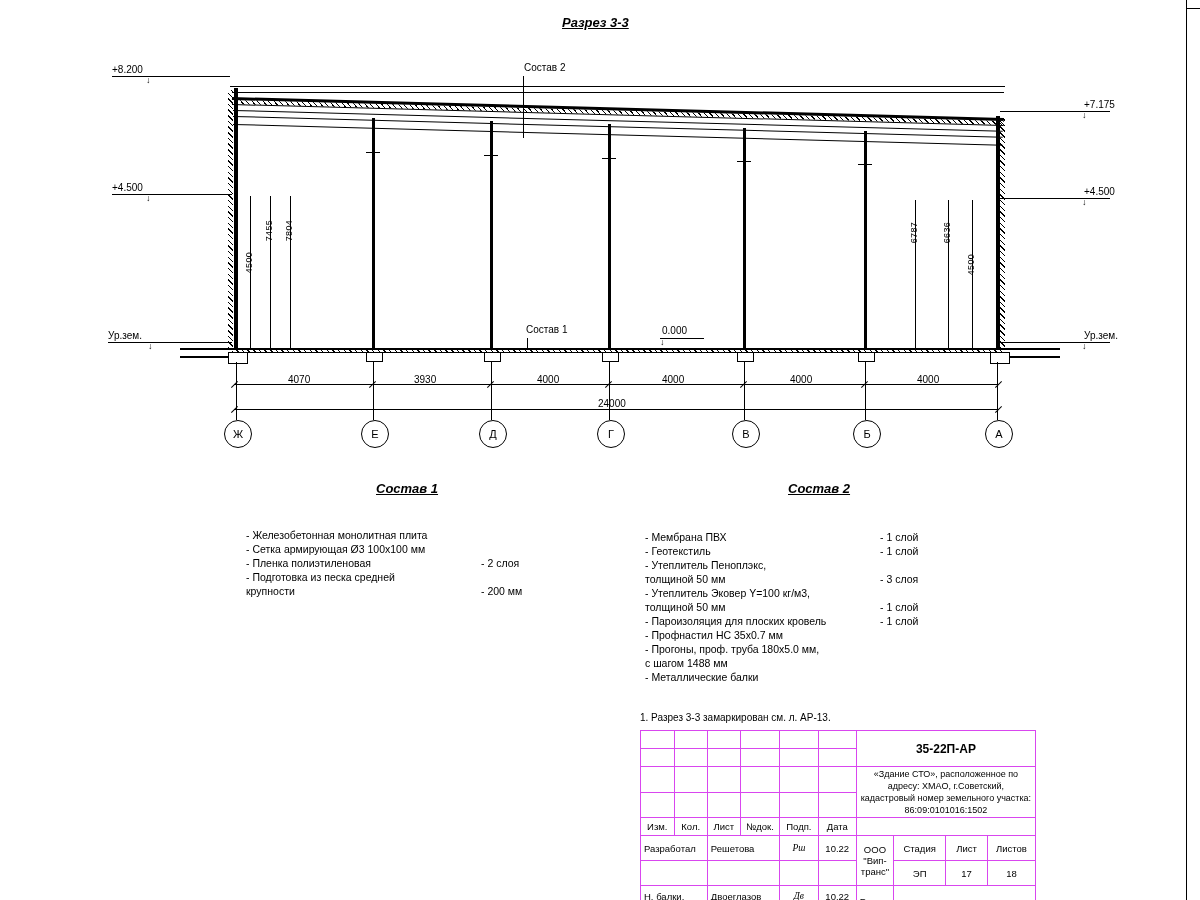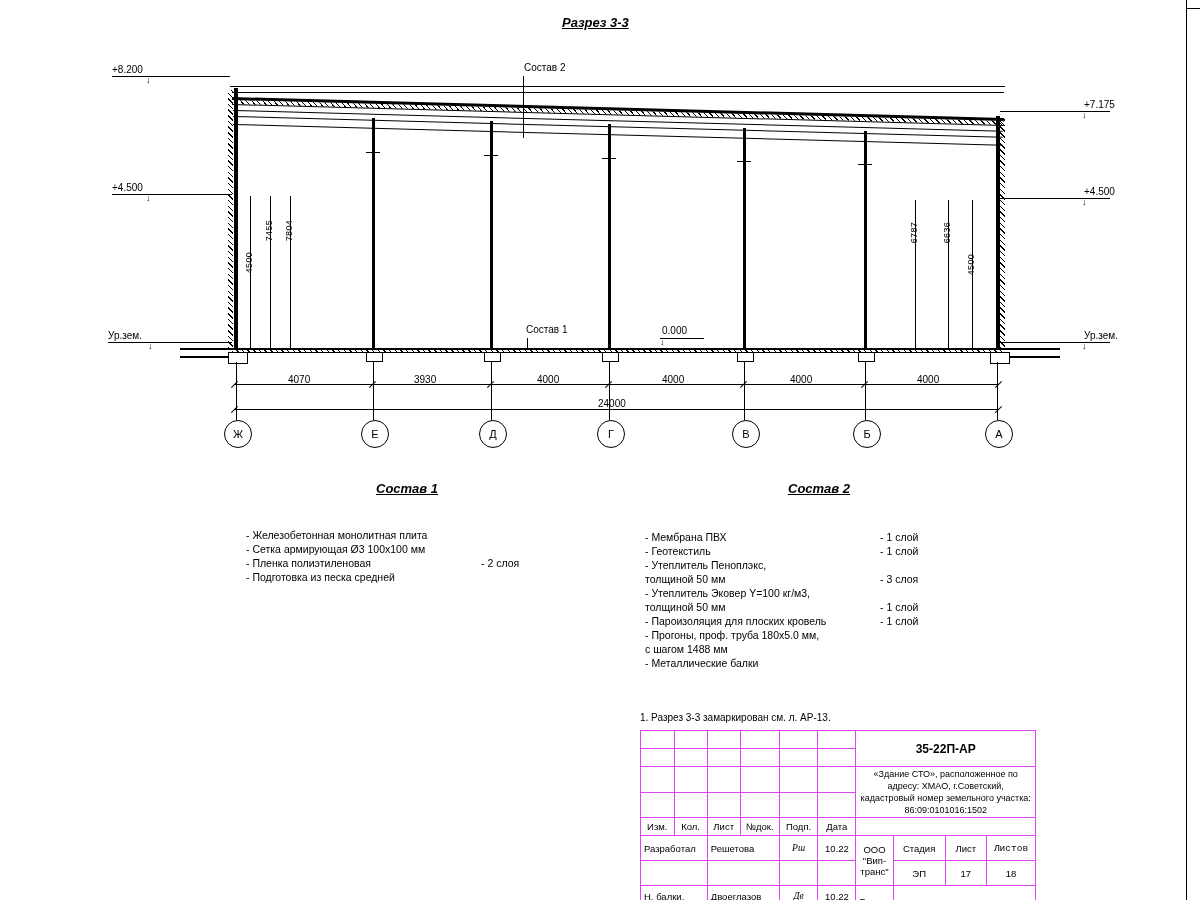--- a/index.html
+++ b/index.html
@@ -222,20 +222,28 @@
         </div>
       </div>
     <div class="comp-row">
         <div class="comp-left">
           <p>- Подготовка из песка средней</p>
         </div>
         <div class="comp-right">
           <p></p>
         </div>
       </div>
+    <div class="comp-row">
+        <div class="comp-left">
+          <p>  крупности</p>
+        </div>
+        <div class="comp-right">
+          <p>- 200 мм</p>
+        </div>
+      </div>
   </div>
 
   <div class="abs ttl" style="left:788px;top:481px;">Состав 2</div>
   <div class="abs composition" style="left:645px;top:530px;">
     <div class="comp-row">
         <div class="comp-left">
           <p>- Мембрана ПВХ</p>
         </div>
         <div class="comp-right">
           <p>- 1 слой</p>
@@ -280,20 +288,28 @@
         <div class="comp-right">
           <p>- 1 слой</p>
         </div>
       </div>
     <div class="comp-row">
         <div class="comp-left">
           <p>- Пароизоляция для плоских кровель</p>
         </div>
         <div class="comp-right">
           <p>- 1 слой</p>
+        </div>
+      </div>
+    <div class="comp-row">
+        <div class="comp-left">
+          <p>- Профнастил НС 35х0.7 мм</p>
+        </div>
+        <div class="comp-right">
+          <p></p>
         </div>
       </div>
     <div class="comp-row">
         <div class="comp-left">
           <p>- Прогоны, проф. труба 180х5.0 мм,</p>
         </div>
         <div class="comp-right">
           <p></p>
         </div>
       </div>
@@ -368,21 +384,21 @@
         <td class="c" colspan="6" style="border-left:1px solid #000;"></td>
       </tr>
       <tr>
         <td colspan="2" style="height:22px;">Разработал</td>
         <td colspan="2">Решетова</td>
         <td class="c sig">Рш</td>
         <td class="c">10.22</td>
         <td class="c" rowspan="2" colspan="3" style="width:195px;">ООО "Вип-транс"</td>
         <td class="c" style="width:50px;">Стадия</td>
         <td class="c" style="width:40px;">Лист</td>
-        <td class="c" style="width:45px;font-family:Liberation Mono, monospace;">Листов</td>
+        <td class="c" style="width:45px;">Листов</td>
       </tr>
       <tr>
         <td colspan="2" style="height:22px;"></td>
         <td colspan="2"></td>
         <td></td>
         <td></td>
         <td class="c">ЭП</td>
         <td class="c">17</td>
         <td class="c">18</td>
       </tr>

